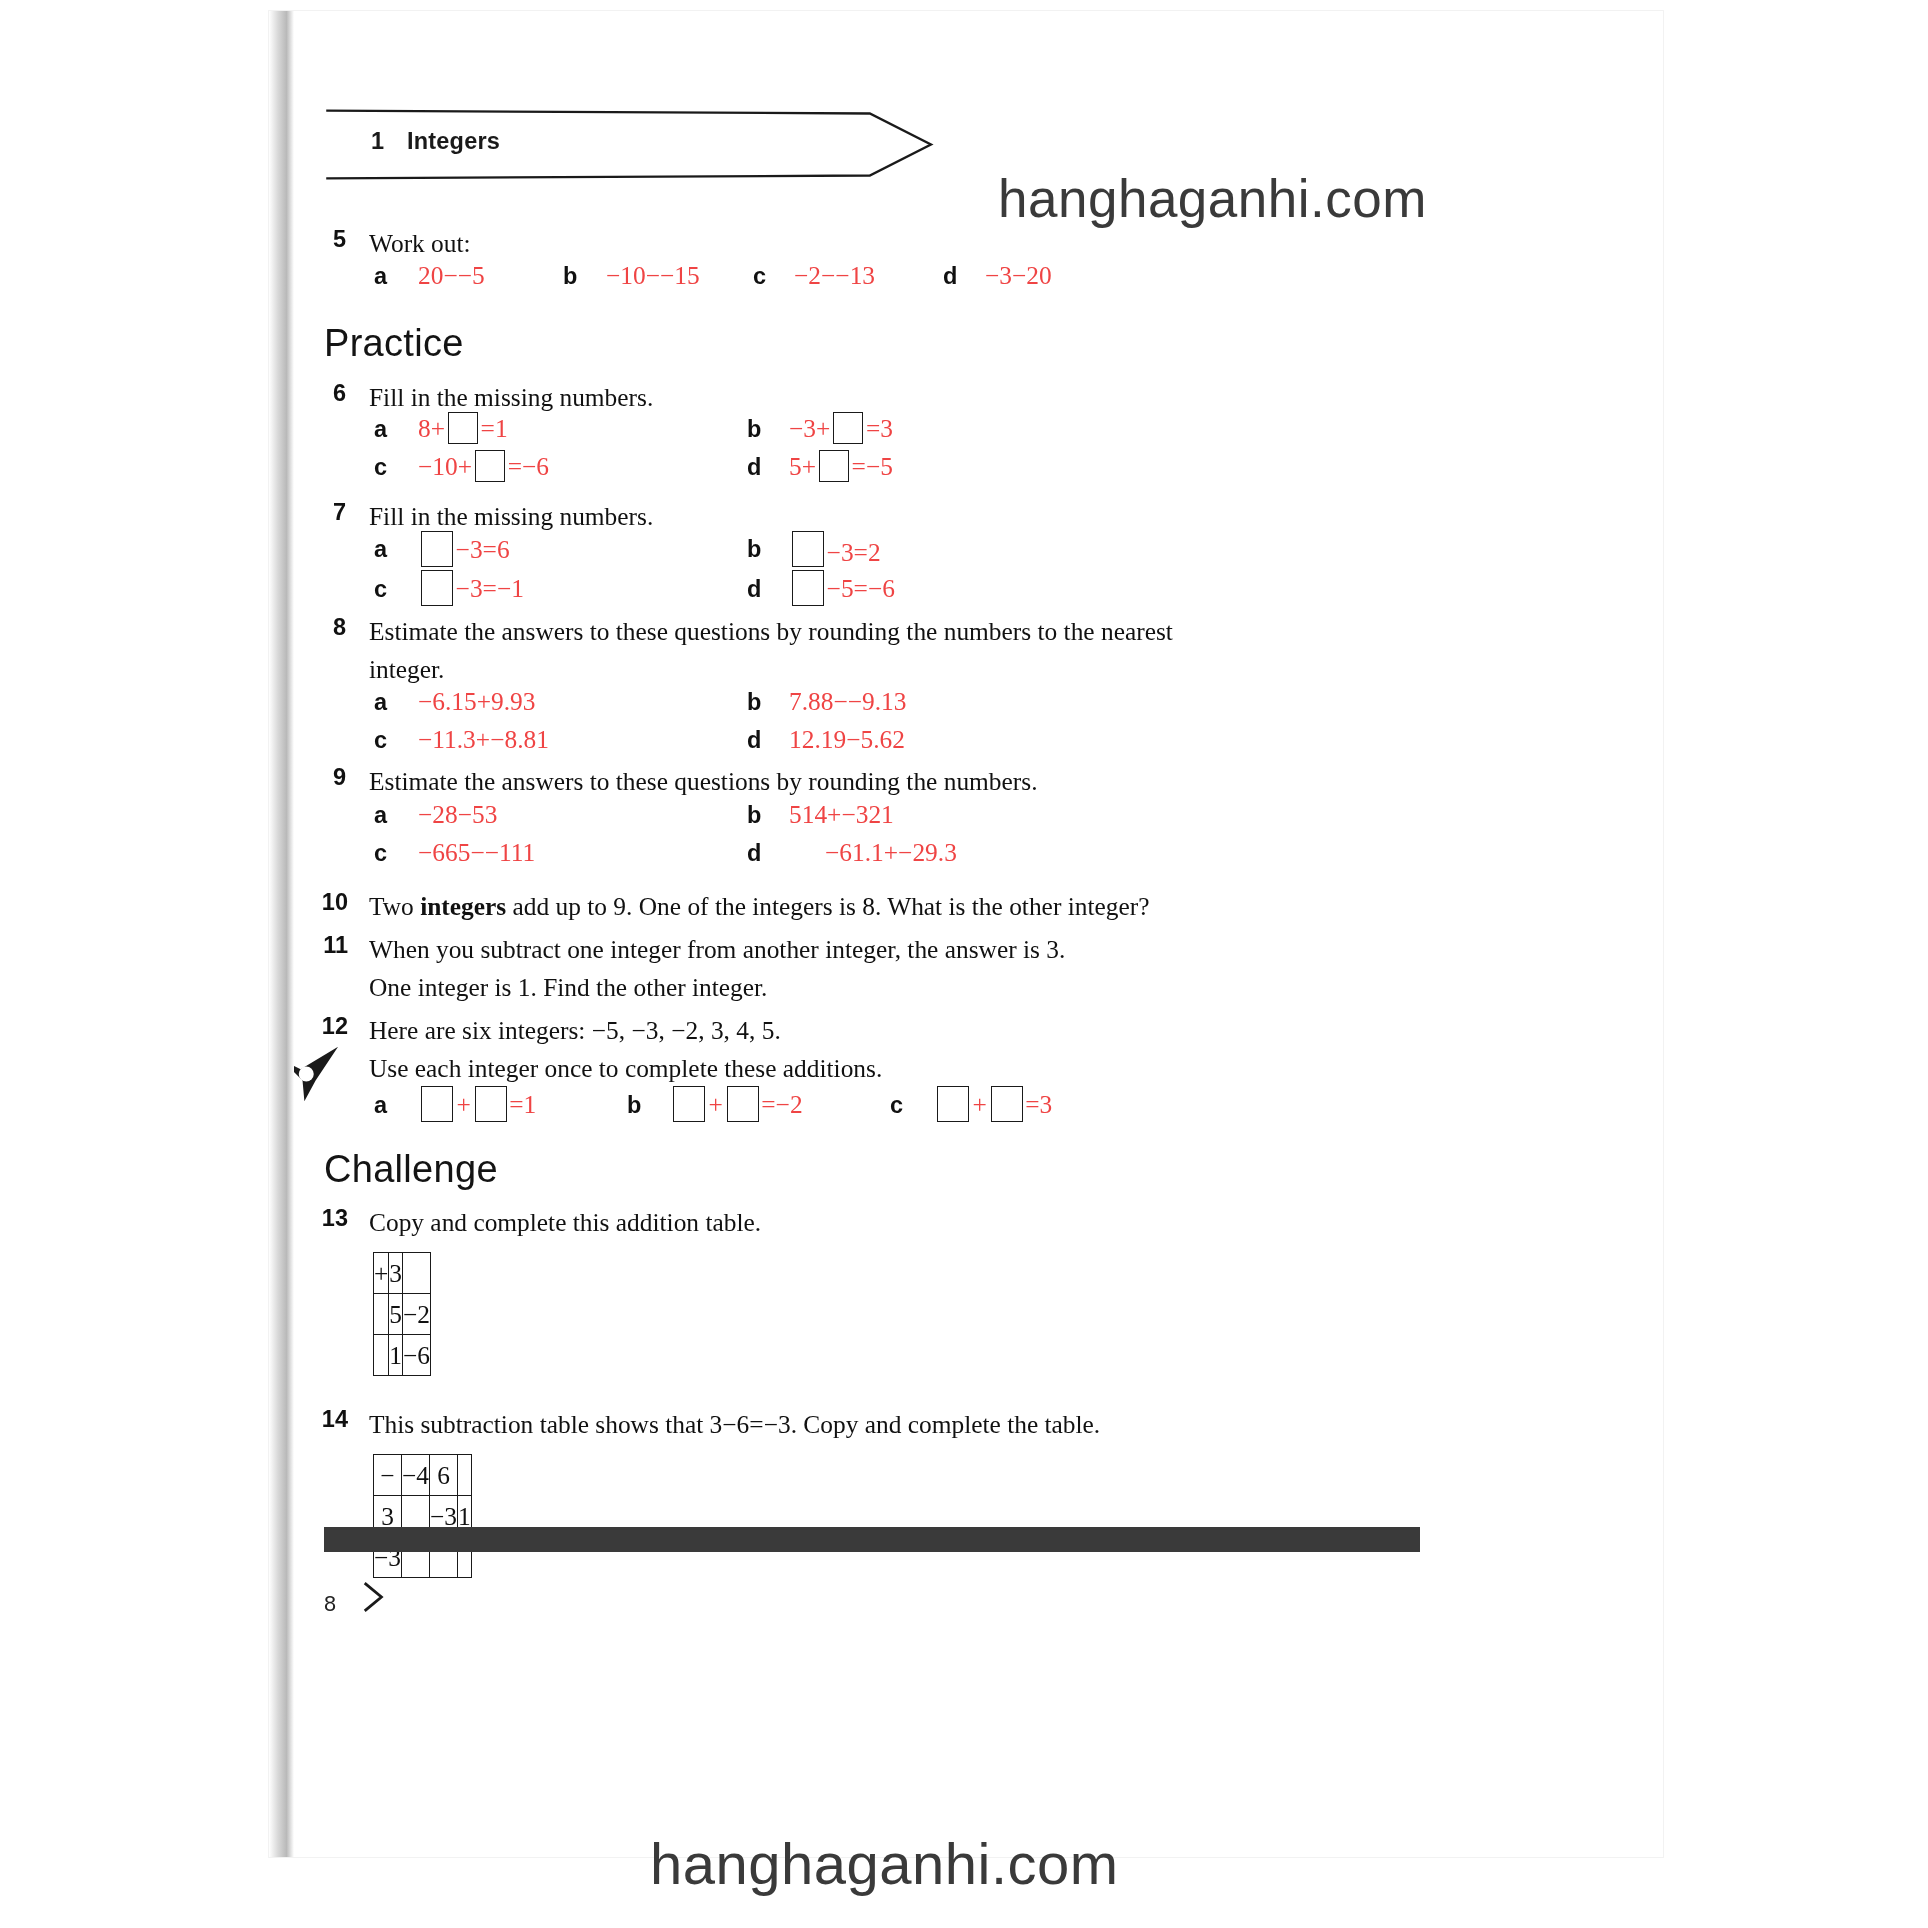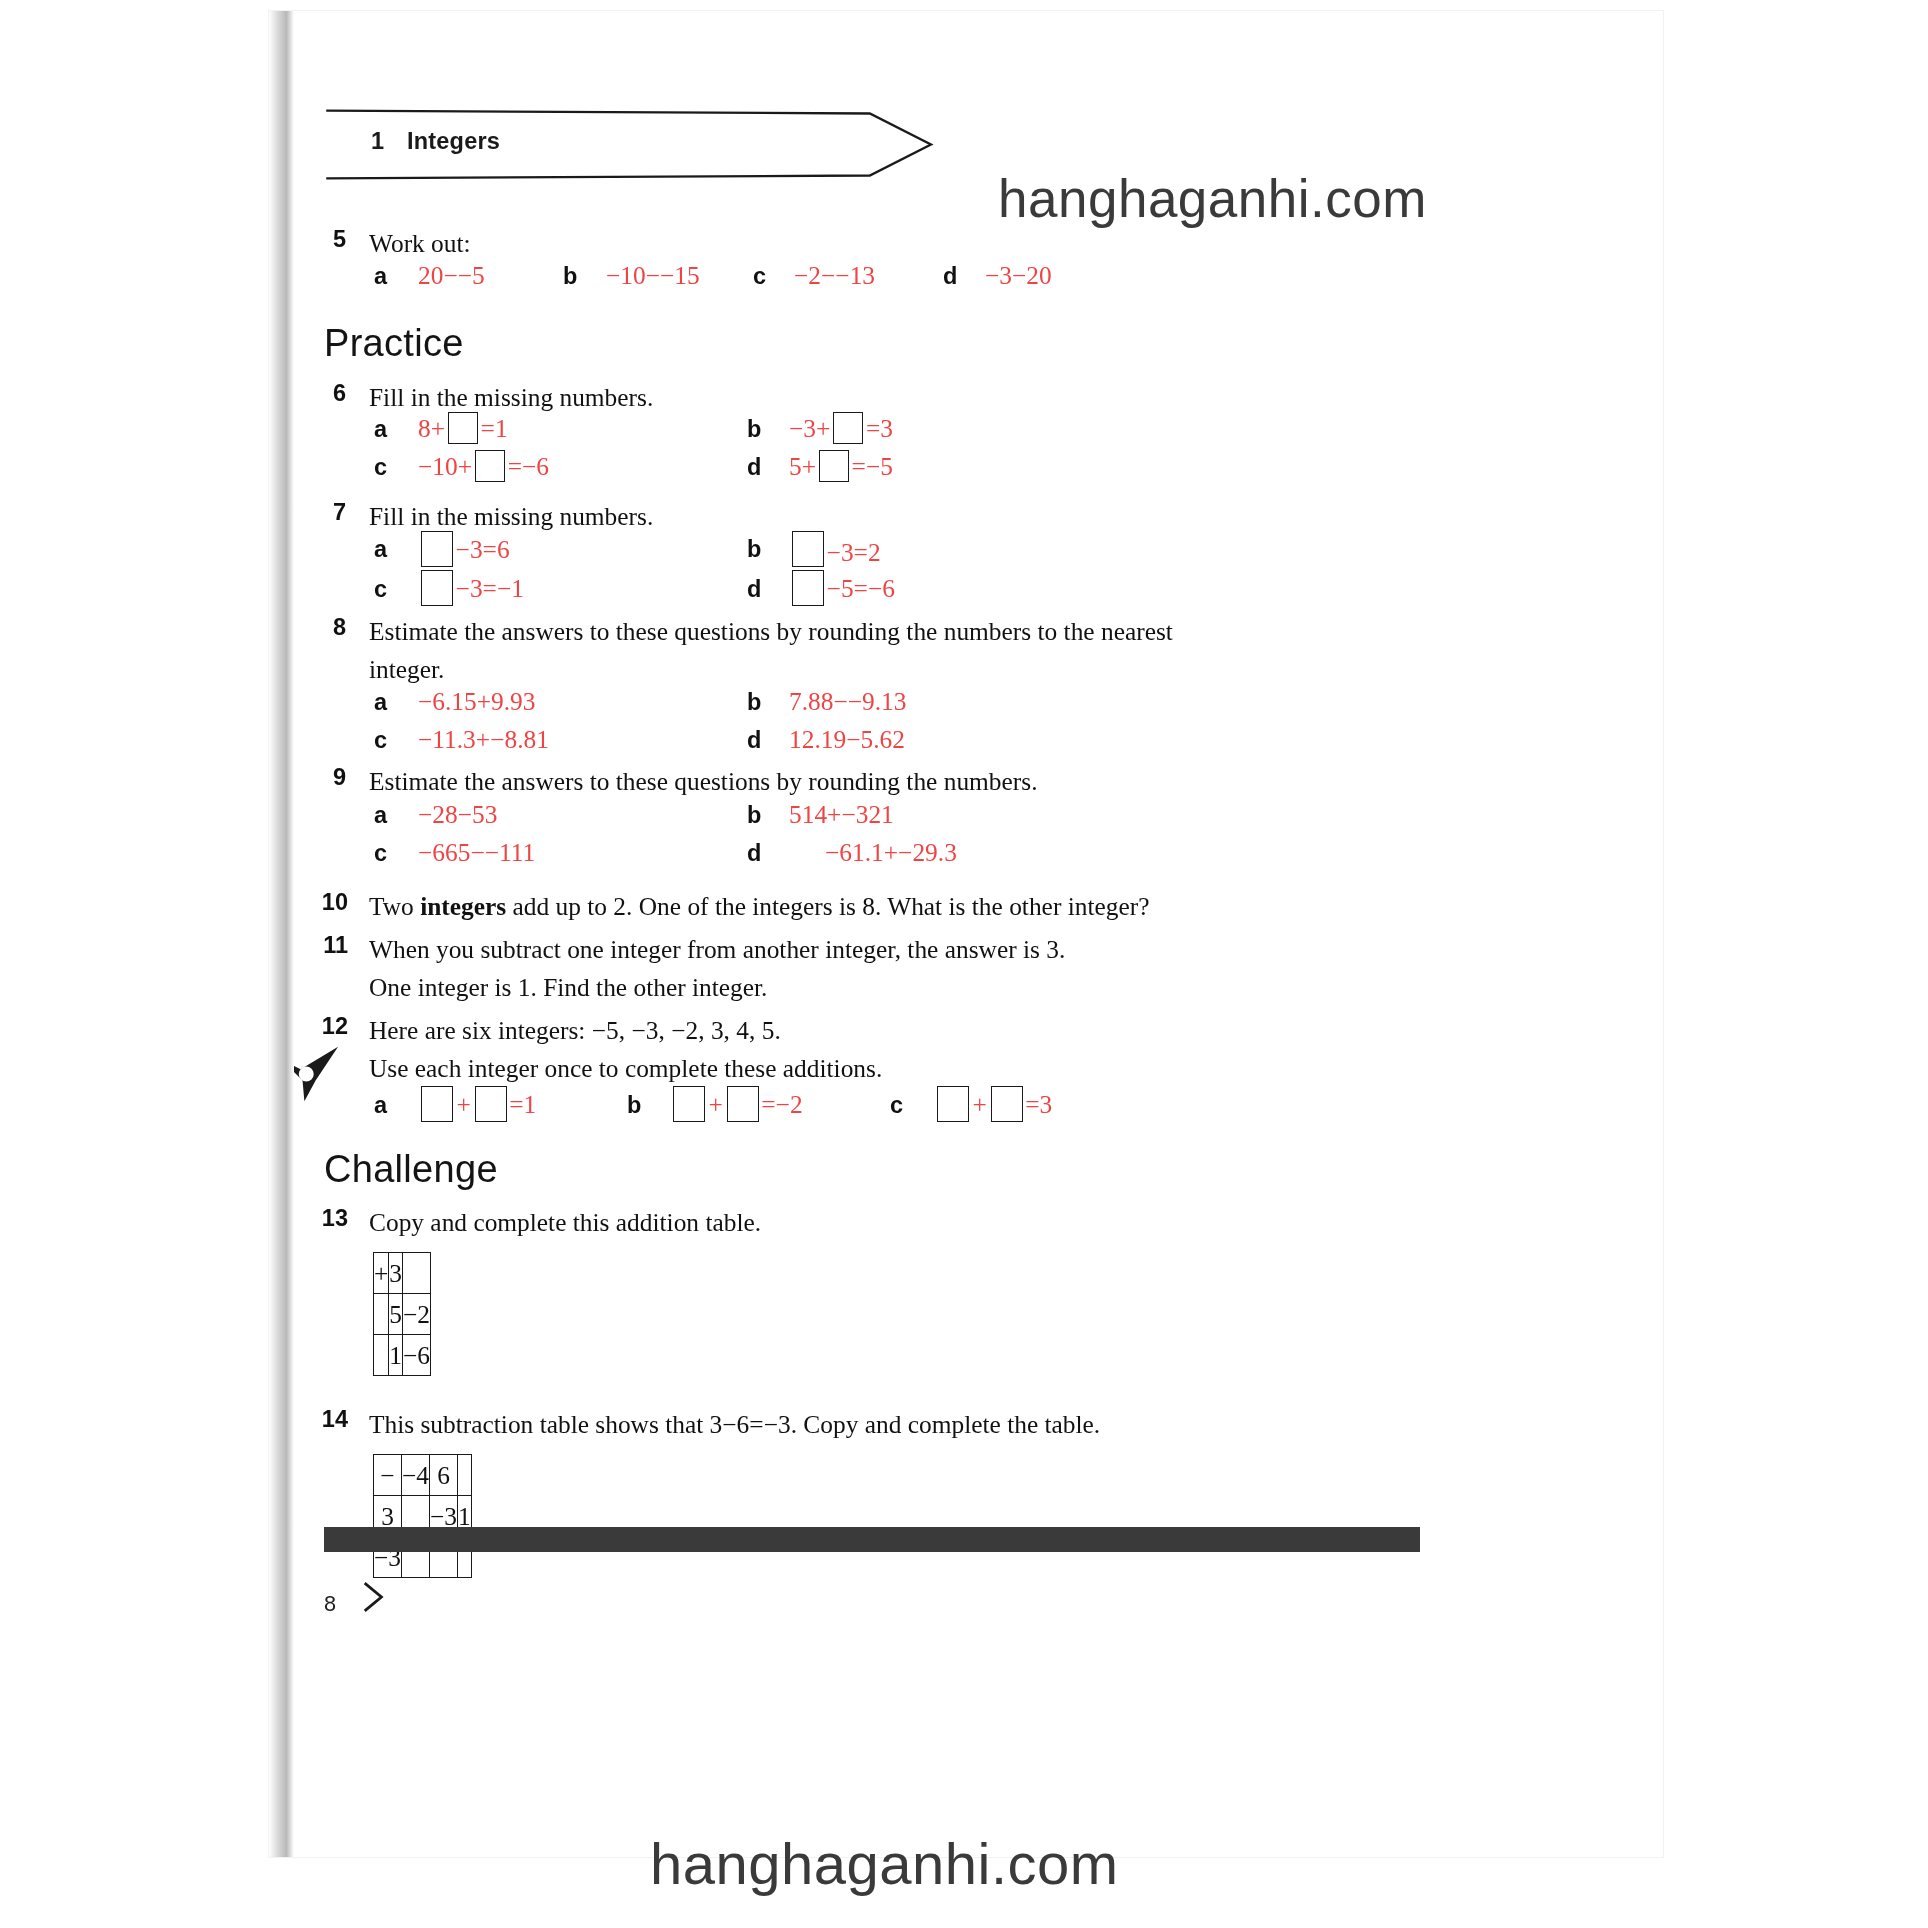--- a/index.html
+++ b/index.html
@@ -329,21 +329,21 @@
 
         <span class="part" style="left:105px; top:829px;">c</span>
         <span class="expr" style="left:149px; top:827px;">−665−−111</span>
 
         <span class="part" style="left:478px; top:829px;">d</span>
         <span class="expr" style="left:536px; top:827px;margin-left:20px;">−61.1+−29.3</span>
       </div>
 
       <div class="qblock">
         <span class="qnum" style="left:38px; top:878px; width:41px;">10</span>
-        <span class="qtext" style="left:100px; top:876px;"><span>Two </span><b class="inline-b">integers</b><span> add up to 2. One of the integers is 8. What is the other integer?</span></span>
+        <span class="qtext" style="left:100px; top:876px;"><span>Two </span><b class="inline-b">integers</b><span> add up to 9. One of the integers is 8. What is the other integer?</span></span>
       </div>
 
       <div class="qblock">
         <span class="qnum" style="left:38px; top:921px; width:41px;">11</span>
         <span class="qtext" style="left:100px; top:919px;">When you subtract one integer from another integer, the answer is 3.</span>
         <span class="qtext" style="left:100px; top:957px;">One integer is 1. Find the other integer.</span>
       </div>
 
       <div class="qblock">
         <div class="marker">

